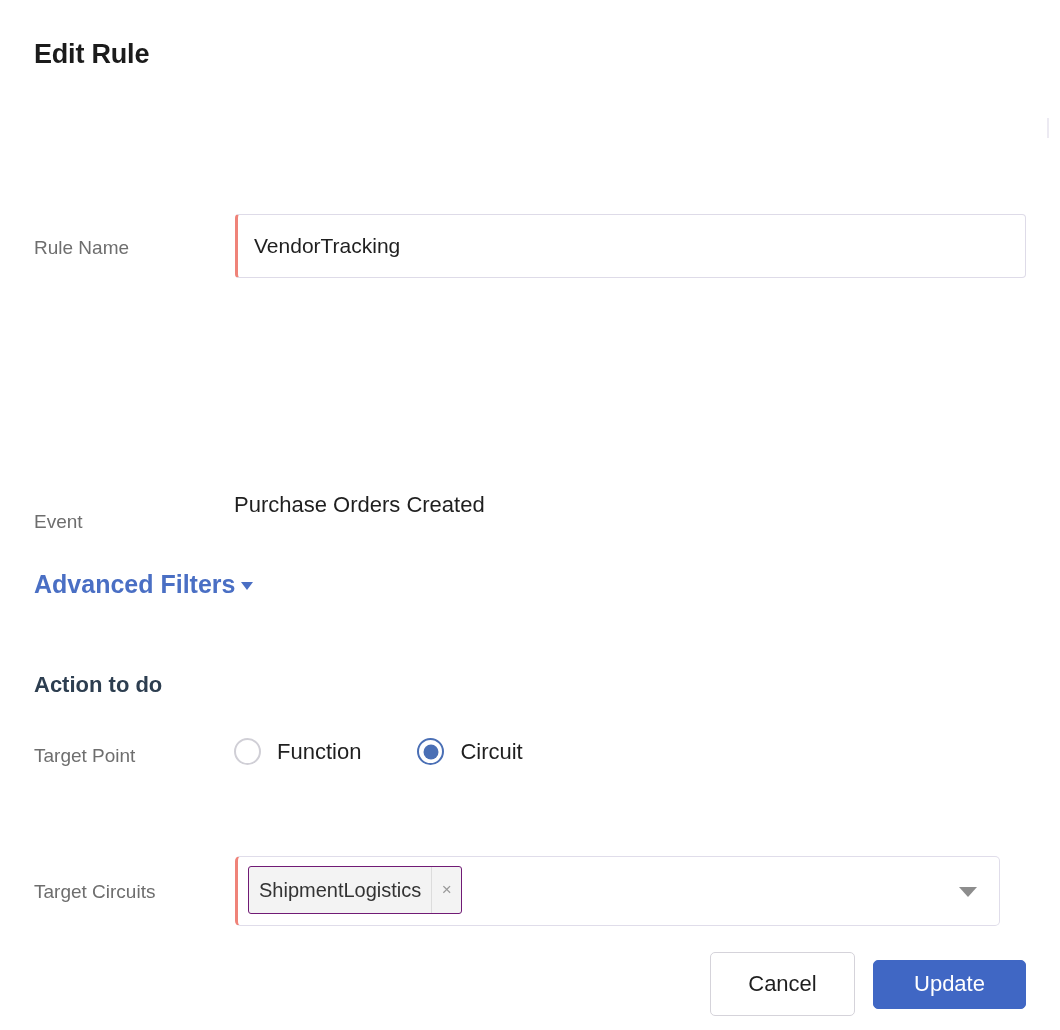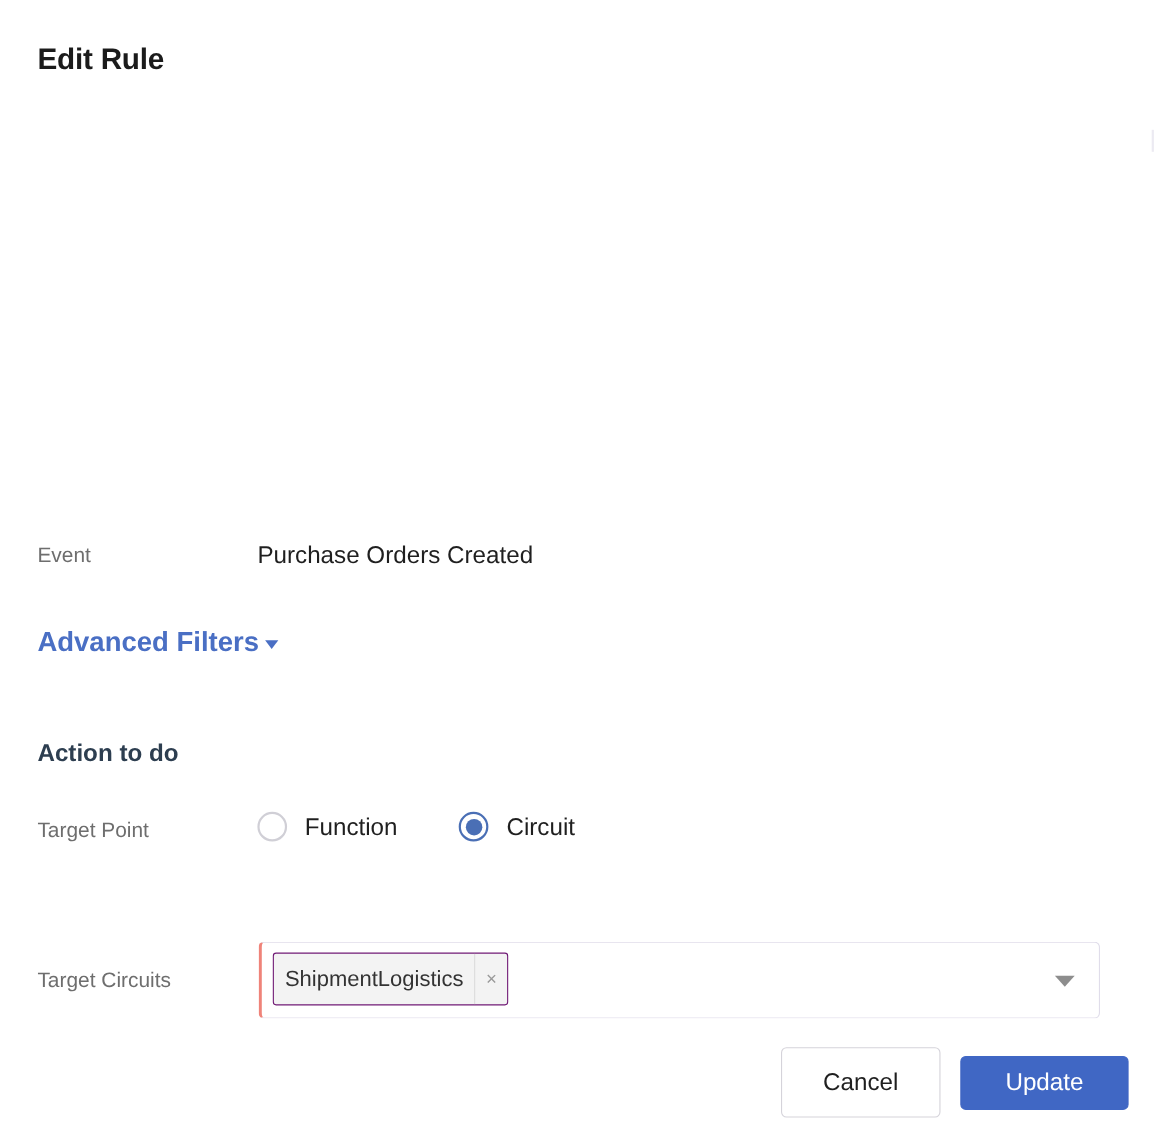--- a/index.html
+++ b/index.html
@@ -86,21 +86,21 @@
     color: #1f1f1f;
     line-height: 1.35;
     font-family: "Liberation Sans", "DejaVu Sans", sans-serif;
     resize: none;
     outline: none;
     overflow: hidden;
   }
 
   
   .row-event { top: 494px; height: 30px; }
-  .row-event .field-label { top: 0; text-align: center; }
+  .row-event .field-label { top: 16px; text-align: center; }
   .event-value {
     position: absolute;
     left: 234px; top: -2px;
     font-size: 22px;
     color: #1f1f1f;
     white-space: nowrap;
   }
 
   
   .adv-filters {
@@ -266,20 +266,24 @@
 </style>
 </head>
 <body>
 
 <div class="page">
 
   <div class="page-title">Edit Rule</div>
 
   <div class="edge-sliver"></div>
 
+  <div class="row row-rulename">
+    <div class="field-label">Rule Name</div>
+    <input class="text-input" type="text" value="VendorTracking" style="">
+  </div>
 
 
   <div class="row row-event">
     <div class="field-label">Event</div>
     <div class="event-value">Purchase Orders Created</div>
   </div>
 
   <div class="adv-filters">
     <span>Advanced Filters</span>
     <span class="adv-caret"></span>

